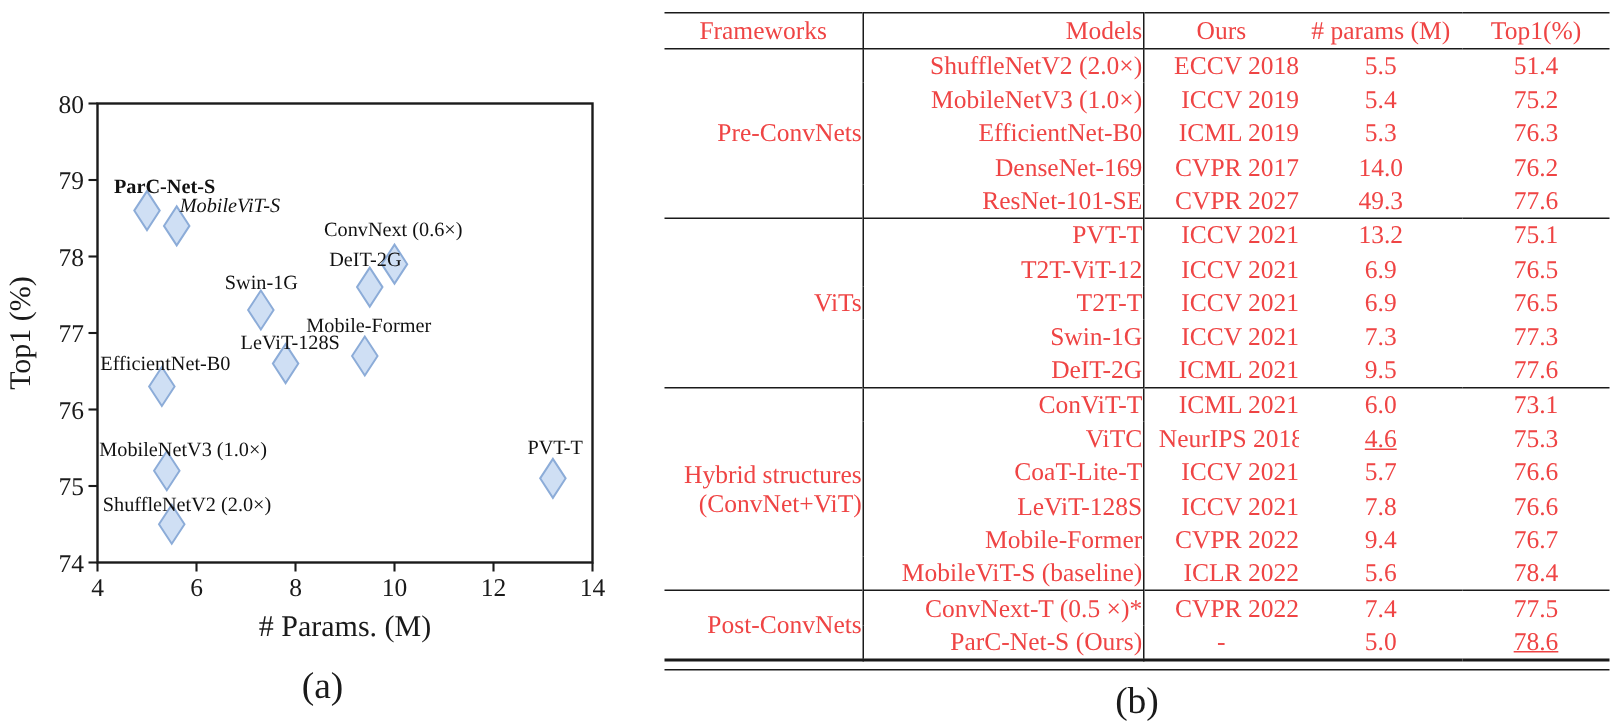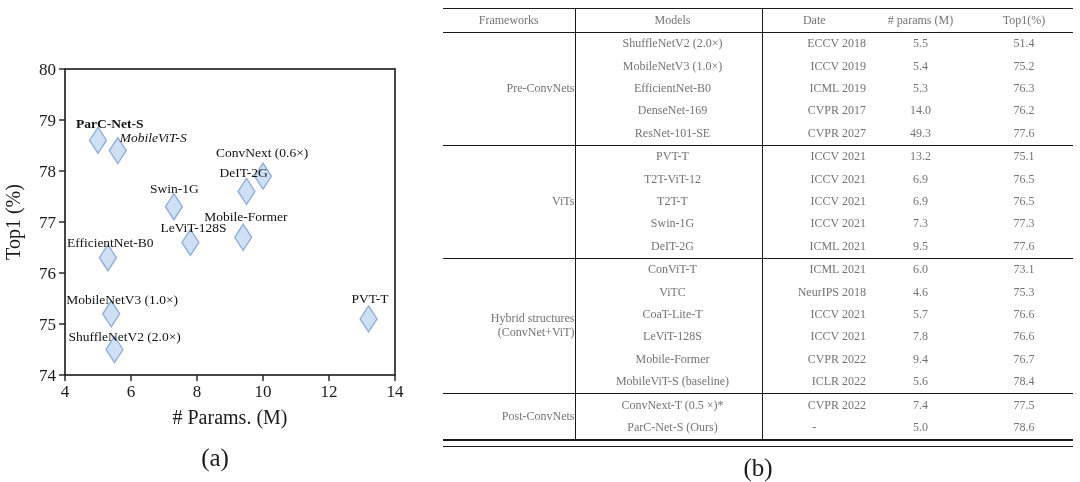--- a/index.html
+++ b/index.html
@@ -16,32 +16,32 @@
   .tick   { font-family:"Liberation Serif", serif; font-size:17px; fill:#1a1a1a; }
   .plabel { font-family:"Liberation Serif", serif; font-size:13.5px; fill:#111111; }
   .axlabel{ font-family:"Liberation Serif", serif; font-size:20px; fill:#1a1a1a; }
   .b { font-weight:bold; }
   .i { font-style:italic; }
 
   
   .panel-b { position:absolute; left:443px; top:8px; width:630px; }
   #results-table { border-collapse:collapse; table-layout:fixed; width:630px;
                    border-top:1.8px solid #1a1a1a; border-bottom:2.2px solid #1a1a1a;
-                   font-size:12px; color:#737373; }
+                   font-size:17px; color:#ef4444; }
   #results-table th, #results-table td { padding:0; height:22.4px; font-weight:normal;
                    vertical-align:middle; line-height:1.15; overflow:hidden; white-space:nowrap; }
   #results-table thead th { height:23px; border-bottom:1.8px solid #1a1a1a; }
   .col-right { border-right:1.5px solid #1a1a1a; }
-  .al { text-align:center; padding-left:8px !important; }
+  .al { text-align:right; padding-left:8px !important; }
   .ac { text-align:center; }
   .date-cell { text-align:right; padding-left:10px !important; }
   .date-center { text-align:center; padding-left:0 !important; }
   tr.gsep td { border-top:1.8px solid #1a1a1a; }
   .fw { text-align:right; white-space:normal !important; }
-  .bold { font-weight:bold; }
+  .bold { font-weight:bold;text-decoration:underline; }
   .italic { }
   .rule2 { height:0; border-top:1.5px solid #1a1a1a; margin-top:5px; }
   .cap-b { text-align:center; margin-top:7px; }
 </style>
 </head>
 <body>
 
 <div class="figure">
 
   <div class="panel-a">
@@ -107,21 +107,21 @@
           <col style="width: 132px;">
           <col style="width: 187px;">
           <col style="width: 104px;">
           <col style="width: 109px;">
           <col style="width: 98px;">
         </colgroup>
         <thead>
           <tr>
             <th class="ac col-right">Frameworks</th>
             <th class="al col-right">Models</th>
-            <th class="ac">Date</th>
+            <th class="ac">Ours</th>
             <th class="ac"># params (M)</th>
             <th class="ac">Top1(%)</th>
           </tr>
         </thead>
         <tbody>
           <tr>
             <td class="fw col-right" rowspan="5">Pre-ConvNets</td>
             <td class="al col-right">ShuffleNetV2 (2.0×)</td>
             <td class="date-cell">ECCV 2018</td>
             <td class="ac">5.5</td>

